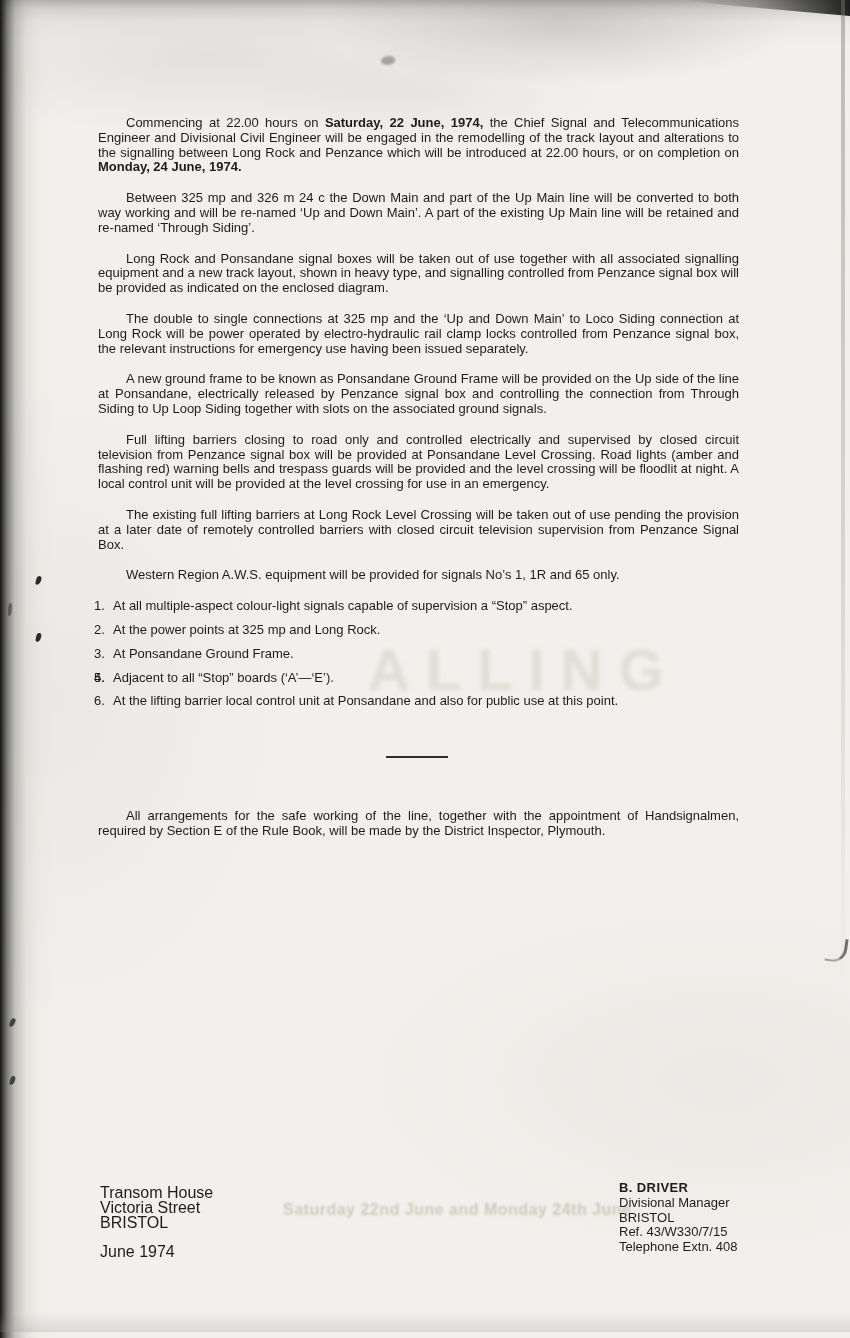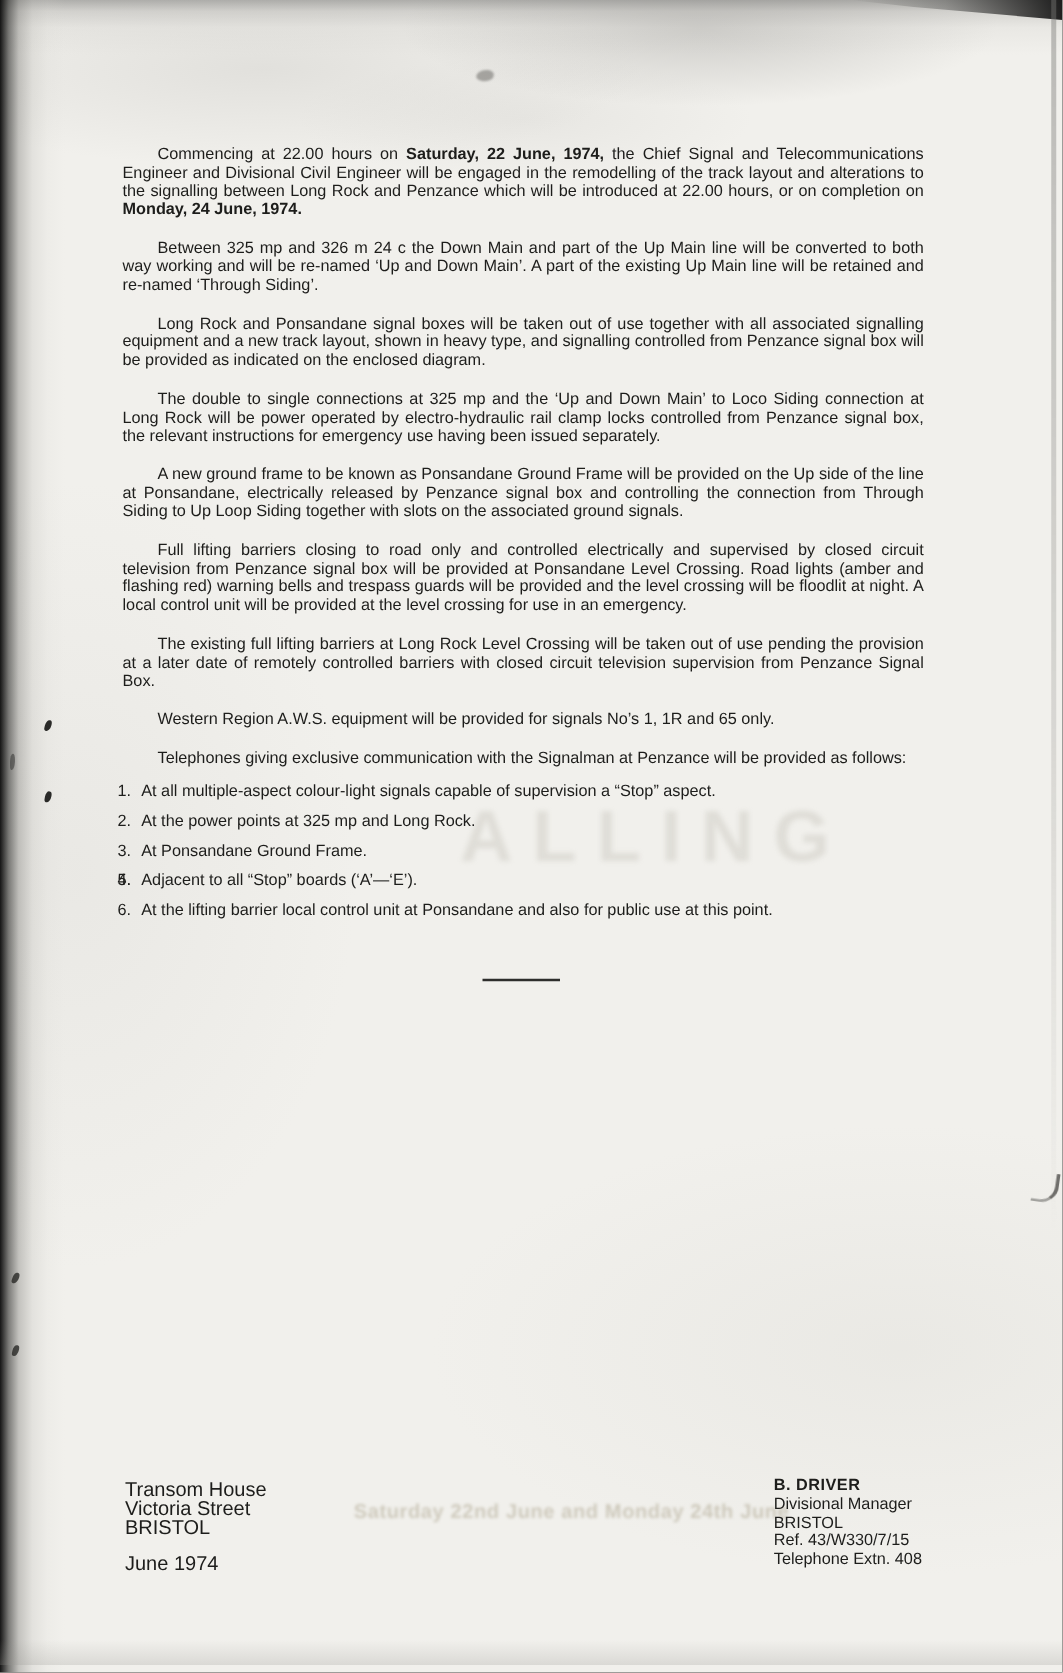--- a/index.html
+++ b/index.html
@@ -136,33 +136,33 @@
   <main id="notice">
     <p><span>Commencing at 22.00 hours on </span><b>Saturday, 22 June, 1974,</b><span> the Chief Signal and Telecommunications Engineer and Divisional Civil Engineer will be engaged in the remodelling of the track layout and alterations to the signalling between Long Rock and Penzance which will be introduced at 22.00 hours, or on completion on </span><b>Monday, 24 June, 1974.</b></p>
 
     <p>Between 325 mp and 326 m 24 c the Down Main and part of the Up Main line will be converted to both way working and will be re-named ‘Up and Down Main’. A part of the existing Up Main line will be retained and re-named ‘Through Siding’.</p>
     <p>Long Rock and Ponsandane signal boxes will be taken out of use together with all associated signalling equipment and a new track layout, shown in heavy type, and signalling controlled from Penzance signal box will be provided as indicated on the enclosed diagram.</p>
     <p>The double to single connections at 325 mp and the ‘Up and Down Main’ to Loco Siding connection at Long Rock will be power operated by electro-hydraulic rail clamp locks controlled from Penzance signal box, the relevant instructions for emergency use having been issued separately.</p>
     <p>A new ground frame to be known as Ponsandane Ground Frame will be provided on the Up side of the line at Ponsandane, electrically released by Penzance signal box and controlling the connection from Through Siding to Up Loop Siding together with slots on the associated ground signals.</p>
     <p>Full lifting barriers closing to road only and controlled electrically and supervised by closed circuit television from Penzance signal box will be provided at Ponsandane Level Crossing. Road lights (amber and flashing red) warning bells and trespass guards will be provided and the level crossing will be floodlit at night. A local control unit will be provided at the level crossing for use in an emergency.</p>
     <p>The existing full lifting barriers at Long Rock Level Crossing will be taken out of use pending the provision at a later date of remotely controlled barriers with closed circuit television supervision from Penzance Signal Box.</p>
     <p>Western Region A.W.S. equipment will be provided for signals No’s 1, 1R and 65 only.</p>
-    <p class="pre-list">Telephones giving exclusive communication with the Signalman at Penzance will be provided as follows:</p>
 
     <div class="tel-list">
       <div class="li"><span class="num">1.</span><span>At all multiple-aspect colour-light signals capable of supervision a “Stop” aspect.</span></div>
       <div class="li"><span class="num">2.</span><span>At the power points at 325 mp and Long Rock.</span></div>
       <div class="li"><span class="num">3.</span><span>At Ponsandane Ground Frame.</span></div>
       <div class="li"><span class="num">4.</span></div>
       <div class="li"><span class="num">5.</span><span>Adjacent to all “Stop” boards (‘A’—‘E’).</span></div>
       <div class="li"><span class="num">6.</span><span>At the lifting barrier local control unit at Ponsandane and also for public use at this point.</span></div>
     </div>
 
     <div class="rule"></div>
 
+    <p>All arrangements for the safe working of the line, together with the appointment of Handsignalmen, required by Section E of the Rule Book, will be made by the District Inspector, Plymouth.</p>
   </main>
 
   <div class="footer-left">
     <div>Transom House</div>
     <div>Victoria Street</div>
     <div>BRISTOL</div>
     <div class="date-line">June 1974</div>
   </div>
 
   <div class="footer-right">

